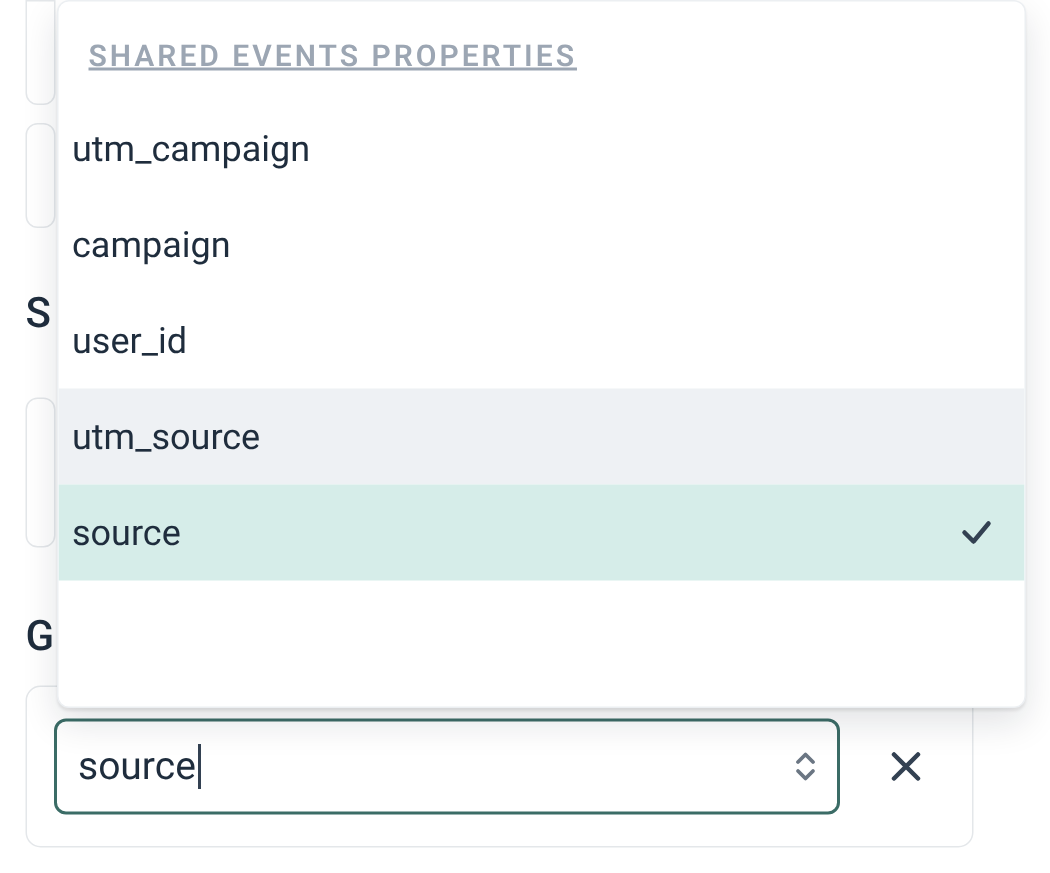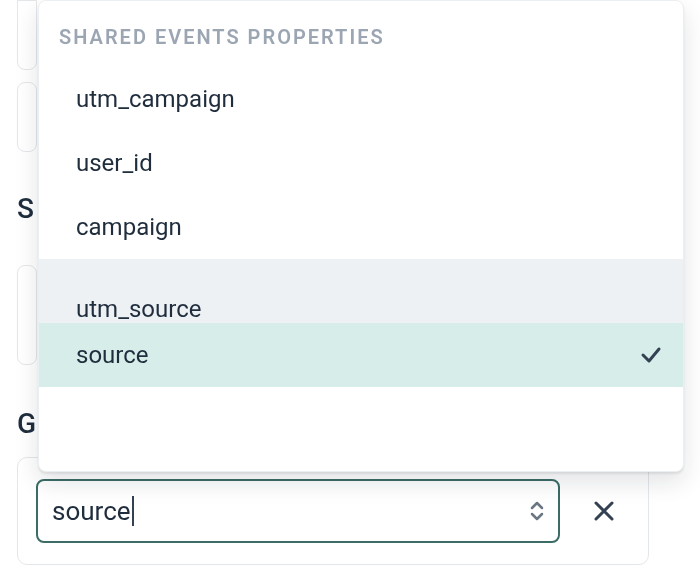--- a/index.html
+++ b/index.html
@@ -79,32 +79,33 @@
     .dropdown-list {
       padding-top: 6px;
     }
     .section-header {
       padding: 18px 20px 18px 20px;
       font-size: 20px;
       font-weight: 600;
       letter-spacing: 2px;
       color: #9ca6b3;
       text-transform: uppercase;
+      text-decoration: underline;
     }
     .option {
       display: flex;
       align-items: center;
       justify-content: space-between;
-      padding: 0 20px 0 37px;
+      padding: 0 20px 0 9px;
       height: 64px;
       font-size: 24px;
       color: #1f2d3d;
       cursor: pointer;
     }
-    .option.highlight { background: #eef1f4; align-items: flex-end; }
+    .option.highlight { background: #eef1f4; }
     .option.selected { background: #d6ede9; }
     .check-icon {
       width: 24px;
       height: 24px;
       display: flex;
       align-items: center;
       justify-content: center;
     }
     .check-icon svg { stroke: #334152; }
     
@@ -197,24 +198,24 @@
 </div>
 
 <div class="dropdown">
   <div class="dropdown-list">
     <div class="section-header">Shared Events Properties</div>
 
     <div class="option">
       <span>utm_campaign</span>
     </div>
     <div class="option">
+      <span>campaign</span>
+    </div>
+    <div class="option">
       <span>user_id</span>
-    </div>
-    <div class="option">
-      <span>campaign</span>
     </div>
     <div class="option highlight">
       <span>utm_source</span>
     </div>
     <div class="option selected">
       <span>source</span>
       <span class="check-icon">
         <svg width="24" height="24" viewBox="0 0 24 24">
             <path d="M4 12 L10 18 L20 6" fill="none" stroke="#334152" stroke-width="3" stroke-linecap="round" stroke-linejoin="round"></path>
           </svg>

